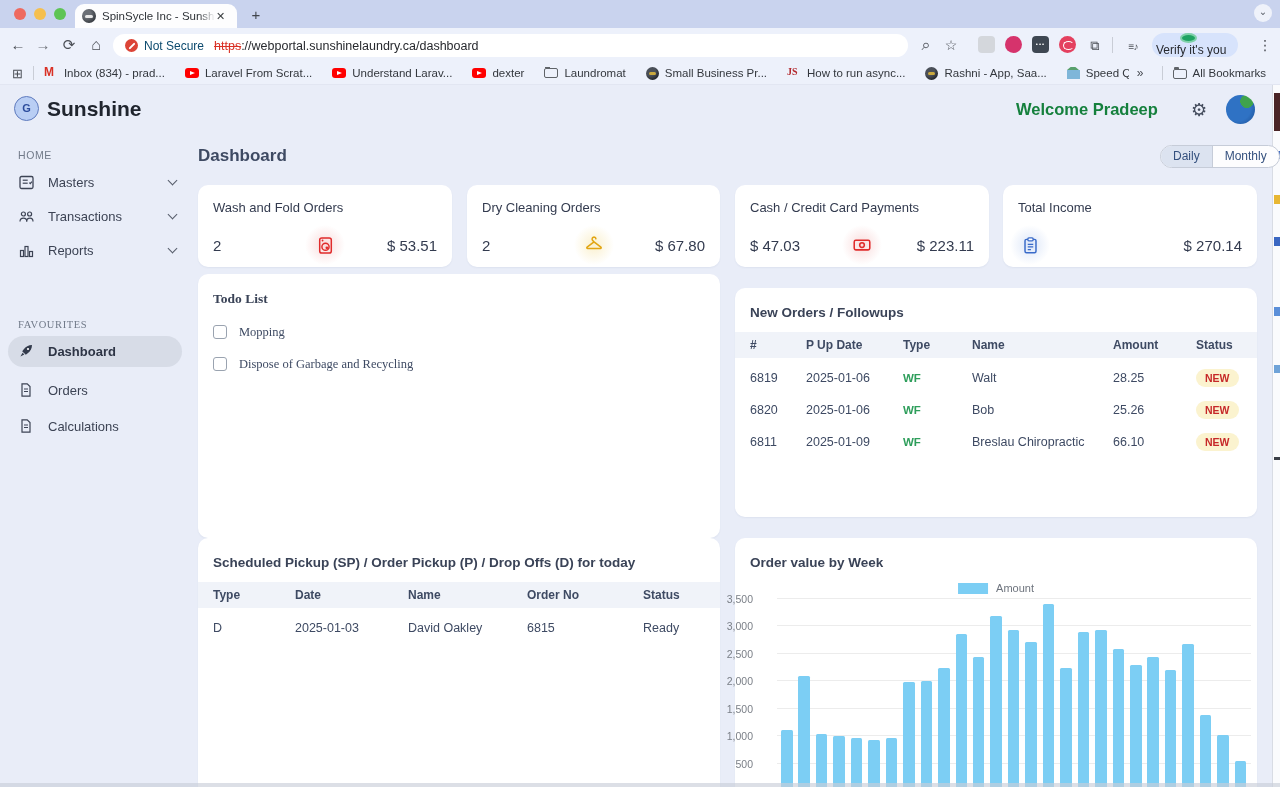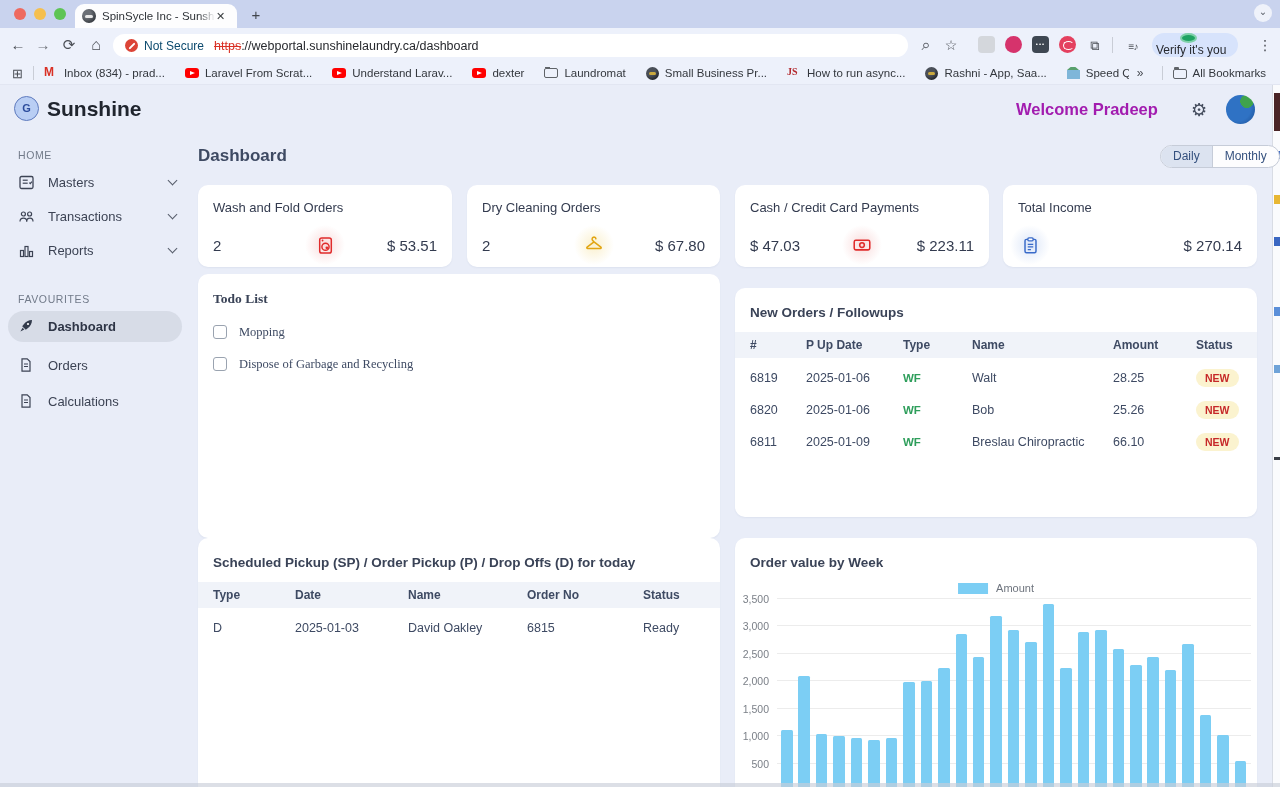--- a/index.html
+++ b/index.html
@@ -76,21 +76,21 @@
   
   #edge-sliver { position:absolute; left:1272px; top:85px; width:8px; height:702px; background:#FAFBFD; border-left:1px solid #D8DCE4; }
   .sliver-block { position:absolute; left:1px; width:6px; }
 
   
   #page { position:absolute; top:85px; left:0; width:1272px; height:702px; background:#E9EDF8; }
 
   #brand { position:absolute; left:14px; top:11px; display:flex; align-items:center; }
   #brand-badge { width:25px; height:25px; border-radius:50%; background:#B9CEF4; border:1.5px solid #5F7BBE; color:#2C4C9C; font-size:11px; font-weight:bold; text-align:center; line-height:23px; }
   #brand-name { margin-left:8px; font-size:21px; font-weight:bold; color:#20252E; }
-  #welcome { position:absolute; left:1016px; top:15px; font-size:16.5px; font-weight:bold; color:#a21caf; }
+  #welcome { position:absolute; left:1016px; top:15px; font-size:16.5px; font-weight:bold; color:#15803d; }
   .i-gear { position:absolute; left:1191px; top:14px; font-size:18px; color:#454D5E; } .i-gear::before{ content:"⚙"; }
   #avatar { position:absolute; left:1226px; top:10px; width:29px; height:29px; border-radius:50%;
     background: radial-gradient(circle at 72% 22%, #3FA34D 0 21%, rgba(0,0,0,0) 22%),
                 radial-gradient(circle at 40% 45%, #2F72C4 0 55%, #1B4C8F 100%); }
 
   
   #sidebar { position:absolute; left:0; top:50px; width:190px; height:650px; }
   .side-label { margin:14px 0 4px 18px; font-size:10.5px; color:#717A89; letter-spacing:0.6px; }
   .side-item { display:flex; align-items:center; height:34px; padding:0 14px 0 18px; color:#3C4354; }
   .side-item .s-ic { width:17px; height:17px; margin-right:13px; flex:0 0 auto; }
@@ -133,21 +133,21 @@
   
   .todo-row { position:absolute; left:15px; display:flex; align-items:center; gap:12px; height:20px; }
   .cbx { width:14px; height:14px; border:1.5px solid #9AA3B0; border-radius:3px; background:#fff; }
   .todo-lbl { font-size:12.5px; color:#3E4A63; }
 
   
   #legend { position:absolute; left:50%; transform:translateX(-50%); top:44px; display:flex; align-items:center; gap:8px; }
   #legend .sw { width:30px; height:11px; background:#7CCEF4; }
   #legend .lg-lbl { font-size:11px; color:#6E747E; }
   #yaxis { position:absolute; left:0; top:53px; width:34px; height:200px; }
-  .ytick { position:absolute; right:0; font-size:10.5px; color:#7A7F87; }
+  .ytick { position:absolute; right:16px; font-size:10.5px; color:#7A7F87; }
   #plot { position:absolute; left:42px; top:53px; right:6px; height:200px; }
   .gridline { position:absolute; left:0; right:0; height:1px; background:#ECECEC; }
   .bar { position:absolute; bottom:0; width:11.5px; border-radius:1.5px 1.5px 0 0; }
 
   #bottom-edge { position:absolute; left:0; bottom:0; width:1280px; height:4px; background:#C9CED9; opacity:0.65; }
 
   svg { display:block; }
 </style>
 </head>
 <body>
@@ -298,21 +298,21 @@
           <svg viewBox="0 0 17 17" width="17" height="17">
               <rect x="2.5" y="8.5" width="3" height="6" fill="none" stroke="#3C4354" stroke-width="1.2"></rect>
               <rect x="7" y="4.5" width="3" height="10" fill="none" stroke="#3C4354" stroke-width="1.2"></rect>
               <rect x="11.5" y="9.5" width="3" height="5" fill="none" stroke="#3C4354" stroke-width="1.2"></rect>
             </svg>
         </span>
         <span class="s-lbl">Reports</span>
         <span class="chev"></span>
       </div>
 
-      <div class="side-label" style="margin-top:26px;">FAVOURITES</div>
+      <div class="side-label" style="margin-top:52px;font-family:Liberation Serif, serif;">FAVOURITES</div>
 
       <div id="fav-group">
         <div class="side-item active">
           <span class="s-ic">
             <svg viewBox="0 0 16 16" width="16" height="16">
                 <path d="M14 2c-3.4 0-6.4 1.7-8.2 4.3L4.2 8.2l3.6 3.6 1.9-1.6C12.3 8.4 14 5.4 14 2z" fill="#333B4C"></path>
                 <circle cx="10" cy="6" r="1.1" fill="#fff"></circle>
                 <path d="M4.6 9.8L2.4 13.6l3.9-2.1z" fill="#333B4C"></path>
               </svg>
           </span>

